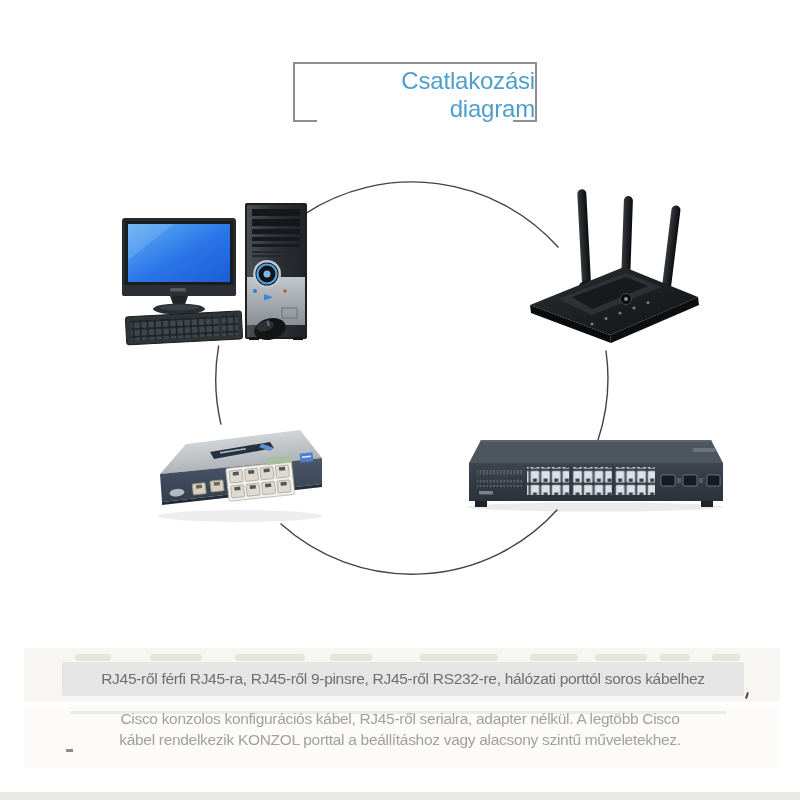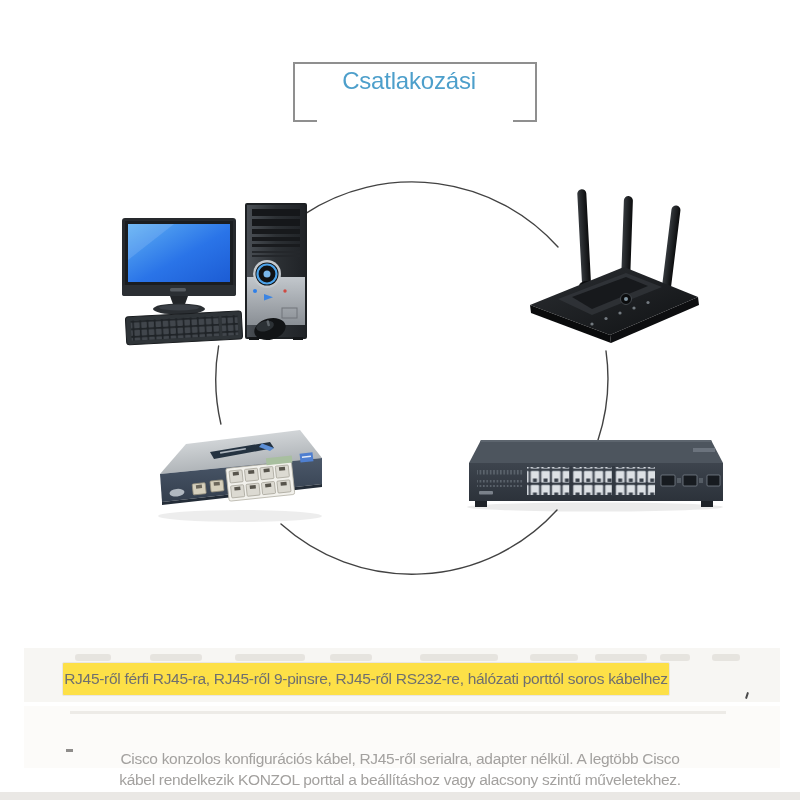--- a/index.html
+++ b/index.html
@@ -11,69 +11,70 @@
   .title-box{
     position:absolute;left:293px;top:62px;width:244px;height:60px;
     border:2px solid var(--box-border,#8f8f8f);border-bottom:none;box-sizing:border-box;
   }
   .title-box::before,.title-box::after{
     content:"";position:absolute;bottom:0;width:24px;height:2px;background:var(--box-border,#8f8f8f);
   }
   .title-box::before{left:-2px;}
   .title-box::after{right:-2px;}
   .title-text{
-    position:absolute;left:0;right:12px;top:3px;text-align:center;
+    position:absolute;left:0;right:0;top:3px;text-align:right;
     color:var(--accent-blue,#4d9fcb);font-size:24px;line-height:28px;letter-spacing:-0.2px;
   }
   
   .circle-layer{position:absolute;left:0;top:0;width:800px;height:800px;}
   .dev{position:absolute;}
   .dev-computer{left:112px;top:190px;width:210px;height:162px;}
   .dev-router{left:528px;top:183px;width:178px;height:168px;}
   .dev-console-router{left:150px;top:422px;width:182px;height:102px;}
   .dev-switch{left:455px;top:428px;width:276px;height:84px;}
   
   .band1{position:absolute;left:24px;top:648px;width:756px;height:54px;background:var(--band-bg,#f7f6f3);}
   .ghost{position:absolute;top:654px;height:7px;border-radius:3px;background:#e0ddd8;opacity:.75;}
   .caption1-box{
-    position:absolute;left:62px;top:662px;width:608px;height:34px;box-sizing:border-box;
-    background:#fde047;border:1px solid #e9e6e2;border-radius:2px;
+    position:absolute;left:62px;top:662px;width:682px;height:34px;box-sizing:border-box;
+    background:#e5e5e5;border:1px solid #e9e6e2;border-radius:2px;
     display:flex;align-items:center;justify-content:center;
   }
   .caption1{
     color:var(--caption-primary,#6f6f6f);font-size:15.5px;letter-spacing:-0.3px;white-space:nowrap;
   }
   .corner-mark{
     position:absolute;left:746px;top:692px;width:2px;height:7px;background:#4a4a4a;
     transform:rotate(18deg);border-radius:1px;
   }
   .band2{position:absolute;left:24px;top:706px;width:756px;height:62px;background:#fcfbf9;}
   .streak{position:absolute;left:70px;top:711px;width:656px;height:2.5px;background:#edebe7;}
   .caption2{
-    position:absolute;left:0;width:800px;top:748px;text-align:center;
+    position:absolute;left:0;width:800px;top:708px;text-align:center;
     color:var(--caption-secondary,#a3a19f);font-size:15.5px;line-height:21px;letter-spacing:-0.3px;
   }
   .dash-artifact{position:absolute;left:66px;top:749px;width:7px;height:2.5px;background:#8f8d8b;}
   .bottom-strip{position:absolute;left:0;top:792px;width:800px;height:8px;background:var(--bottom-strip,#eae8e5);}
 </style>
 </head>
 <body>
 
 <div class="page">
 
   <svg class="circle-layer" viewBox="0 0 800 800" aria-hidden="true">
     <path d="M305,213.8 A196,196 0 0 1 558,247
          M218.6,346 A196,196 0 0 0 220.9,424
          M606,351 A196,196 0 0 1 598,440
          M281,524 A196,196 0 0 0 557,510" fill="none" stroke="#2e2e2e" stroke-width="1.4" stroke-linecap="round" opacity="0.9"></path>
   </svg>
 
   <div class="title-box">
     <div class="title-text">
       <div>Csatlakozási</div>
+      <div>diagram</div>
     </div>
   </div>
 
   <svg class="dev dev-computer" viewBox="0 0 210 162">
     <defs>
       <linearGradient id="pcTowerG" x1="0" y1="0" x2="1" y2="0">
         <stop offset="0" stop-color="#4a4f55"></stop>
           <stop offset="0.5" stop-color="#2c3034"></stop>
           <stop offset="1" stop-color="#202327"></stop>
       </linearGradient>

